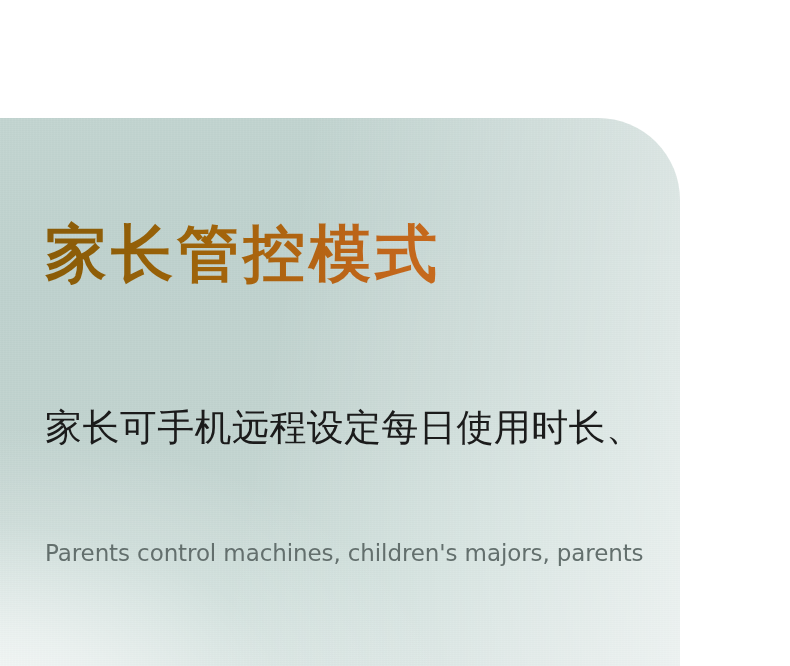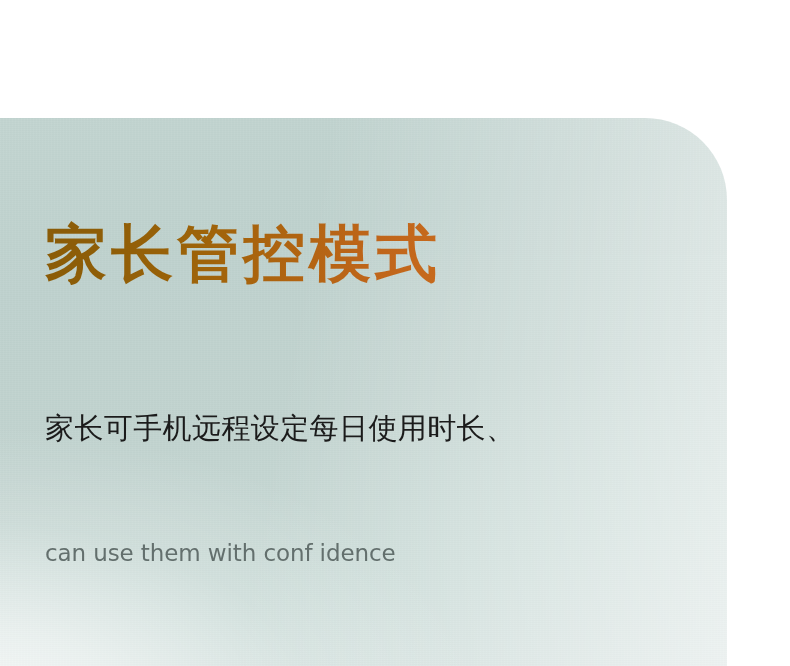--- a/index.html
+++ b/index.html
@@ -59,21 +59,20 @@
         rgba(255,255,255,0.00) 40%,
         rgba(255,255,255,0.30) 72%,
         rgba(255,255,255,0.58) 100%),
       
       linear-gradient(168deg,
         #c3d5d1 0%,
         #bfd2ce 26%,
         #c2d4d0 52%,
         #cbdcd8 78%,
         #d6e2e0 100%);
-    padding-left: 47px;
   }
 
   
   .panel-texture {
     position: absolute;
     inset: 0;
     pointer-events: none;
     opacity: 0.40;
     background-image:
       repeating-linear-gradient(0deg,
@@ -135,21 +134,21 @@
     position: absolute;
     left: 0;
     top: 290px;
   }
 
   .body-line {
     display: block;
     margin: 0;
     font-family: "DejaVu Sans", "Liberation Sans", sans-serif;
     font-weight: 400;
-    font-size: 29px;
+    font-size: 37px;
     line-height: 40px;
     letter-spacing: 0.4px;
     color: #1b1b1b;
     white-space: nowrap;
   }
 
   
   .sub-copy {
     position: absolute;
     left: 0;
@@ -182,19 +181,19 @@
 
       <div class="headline">
         <span class="headline-line headline-line-1">家长管控模式</span>
       </div>
 
       <div class="body-copy">
         <span class="body-line">家长可手机远程设定每日使用时长、</span>
       </div>
 
       <div class="sub-copy">
-        <span class="sub-line">can use them with conf idence</span>
+        <span class="sub-line">Parents control machines, children's majors, parents</span>
       </div>
 
     </div>
   </div>
 
 </div>
 
 </body></html>

